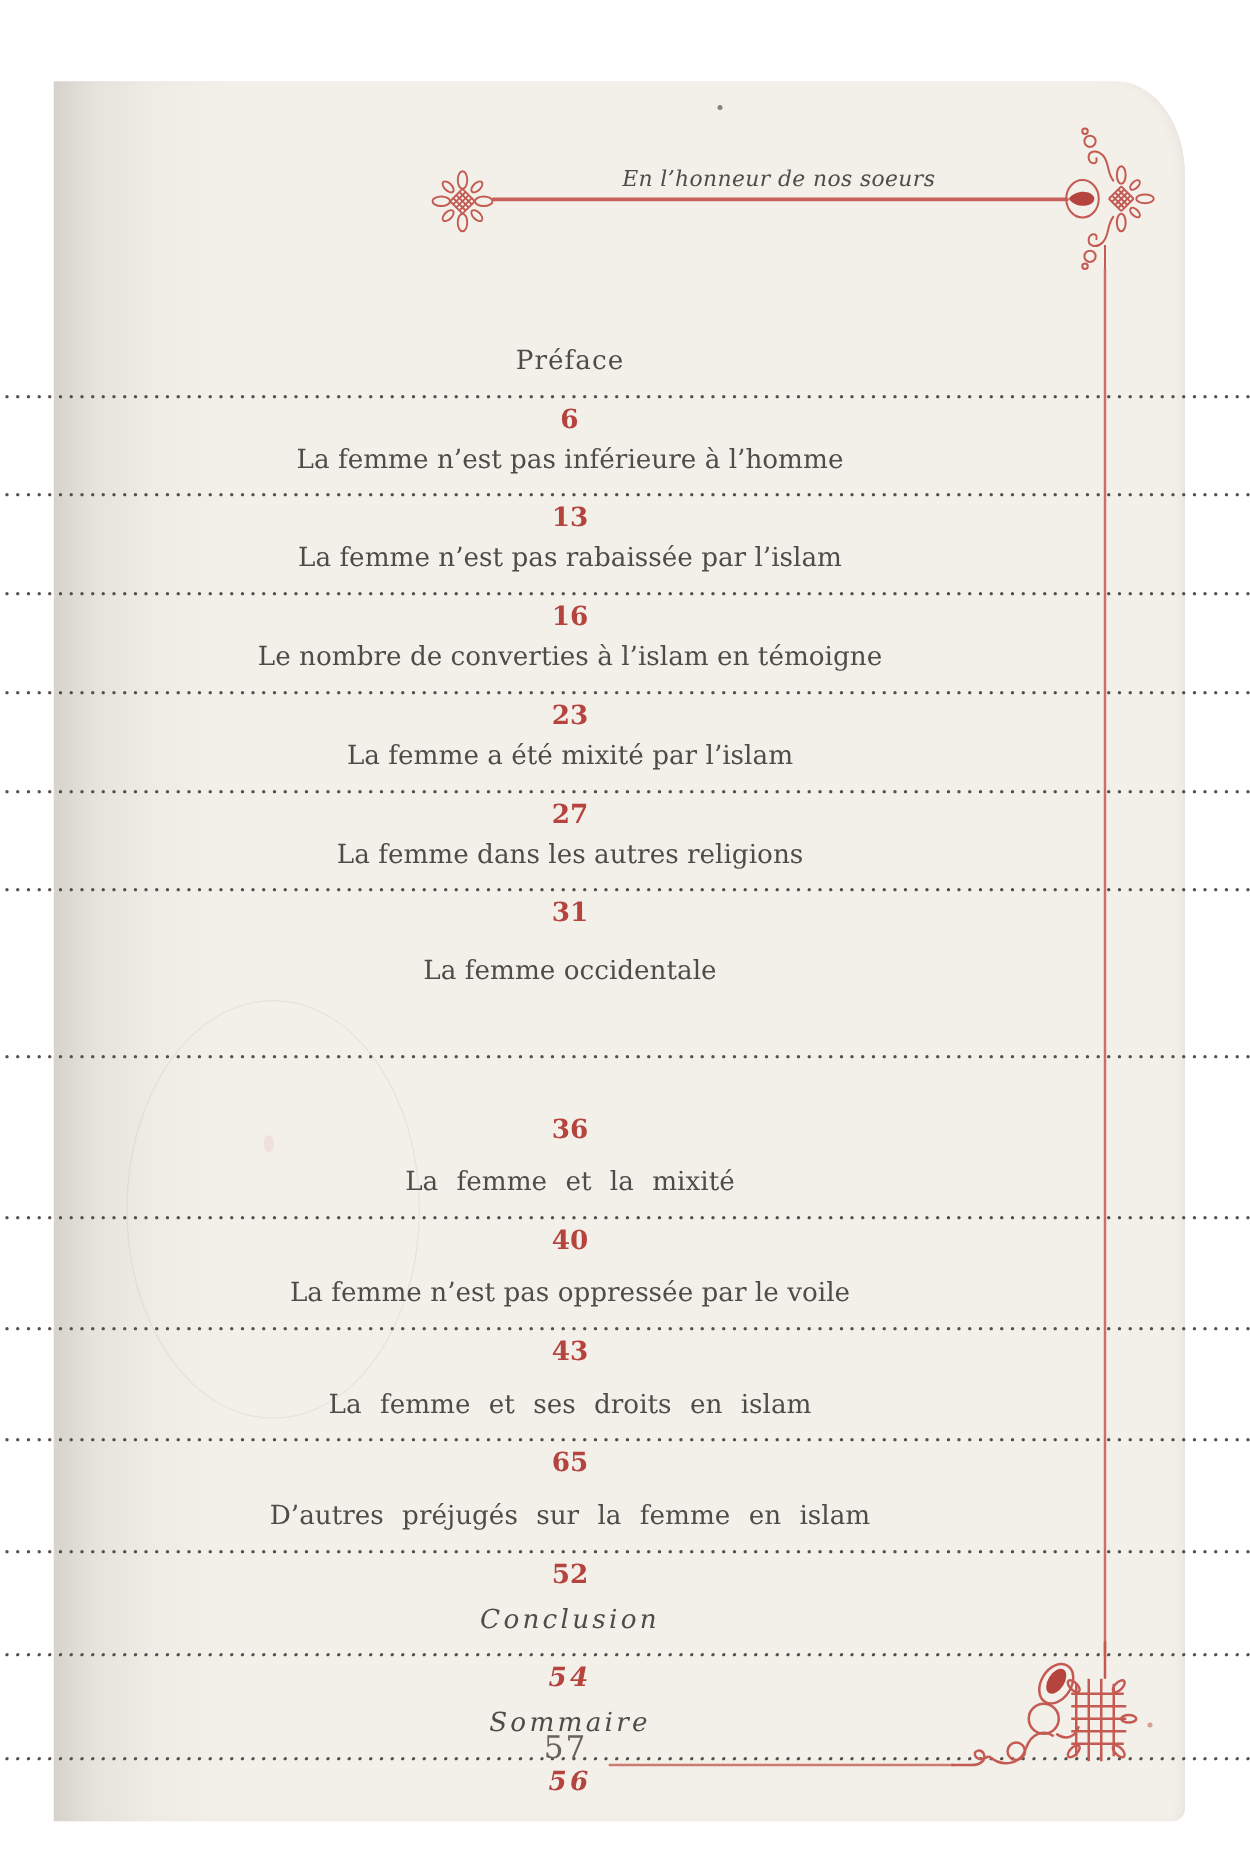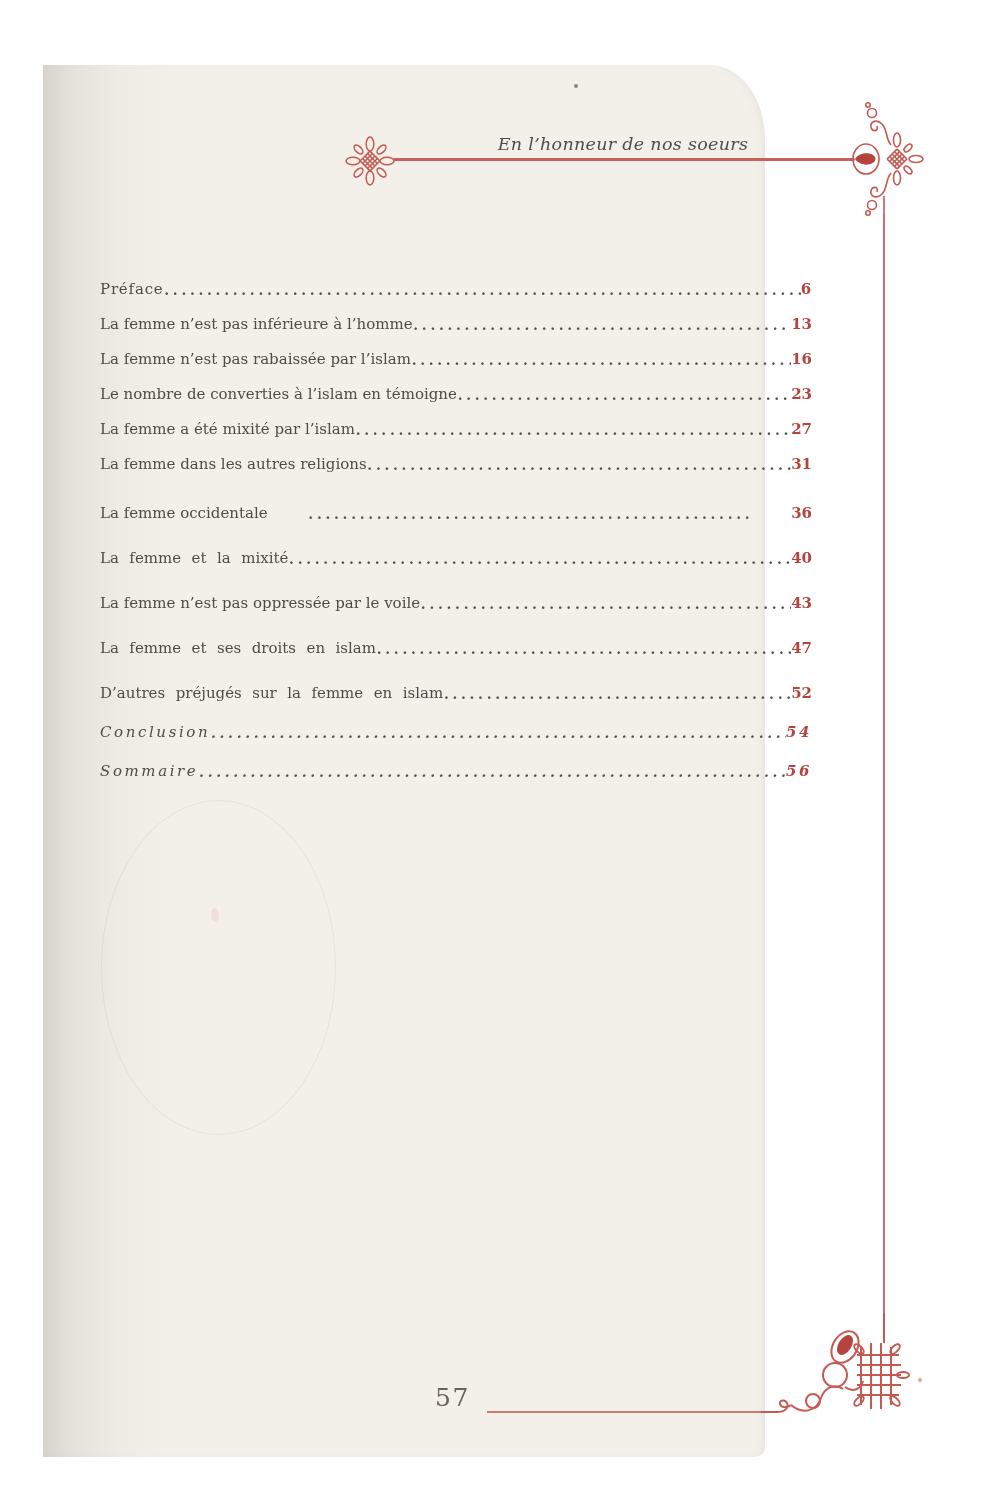--- a/index.html
+++ b/index.html
@@ -1,21 +1,21 @@
 <!DOCTYPE html>
 <html lang="fr"><head>
 <meta charset="utf-8">
 <style>
   * { margin: 0; padding: 0; box-sizing: border-box; }
   html, body { width: 1000px; height: 1500px; background: #ffffff; overflow: hidden; }
   body { font-family: "DejaVu Serif", "Liberation Serif", serif; position: relative; }
 
   
   .scan {
-    position: absolute; left: 43px; top: 65px; width: 722px; height: 1392px;
+    position: absolute; left: 43px; top: 65px; width: 905px; height: 1392px;
     background: linear-gradient(to right, #d6d3cc 0px, #e6e3dc 32px, #efece6 80px, #f3f0ea 135px, #f3f0ea 100%);
     border-top-right-radius: 55px 75px;
     border-bottom-right-radius: 10px;
     box-shadow: inset -6px 0 12px -8px rgba(190,180,168,.45);
   }
 
   
   .ornament-left { position: absolute; left: 299px; top: 68px; }
   .header-rule {
     position: absolute; left: 350px; top: 93px; width: 462px; height: 3px;
@@ -29,21 +29,21 @@
   .ornament-topright { position: absolute; left: 798px; top: 35px; }
   .vline {
     position: absolute; left: 840px; top: 150px; width: 2px; height: 1110px;
     background: #cd6f68;
   }
 
   
   .toc { position: absolute; left: 57px; top: 212px; width: 712px; }
   .row {
     display: flex; align-items: center;
-    font-size: 15px; line-height: 23px; color: #4e4c48;
+    font-size: 21px; line-height: 23px; color: #4e4c48; flex-direction: column;
   }
   .row .t { white-space: nowrap; }
   .dots { flex: 1 1 auto; overflow: hidden; white-space: nowrap; }
   .dots::after {
     content: "......................................................................................................................................................";
     letter-spacing: 2.2px; color: #52504c; font-size: 20px;
   }
   .num { flex: 0 0 auto; color: #b5433e; font-weight: 700; }
   .mt-a { margin-top: 10px; }   
   .mt-b { margin-top: 24px; gap: 40px; }   
@@ -173,21 +173,21 @@
       <span class="num">40</span>
     </div>
     <div class="row mt-c">
       <span class="t">La femme n’est pas oppressée par le voile</span>
       <span class="dots"></span>
       <span class="num">43</span>
     </div>
     <div class="row mt-c ws">
       <span class="t">La femme et ses droits en islam</span>
       <span class="dots"></span>
-      <span class="num">47</span>
+      <span class="num">65</span>
     </div>
     <div class="row mt-c ws">
       <span class="t">D’autres préjugés sur la femme en islam</span>
       <span class="dots"></span>
       <span class="num">52</span>
     </div>
     <div class="row mt-d ls">
       <span class="t">Conclusion</span>
       <span class="dots"></span>
       <span class="num">54</span>

